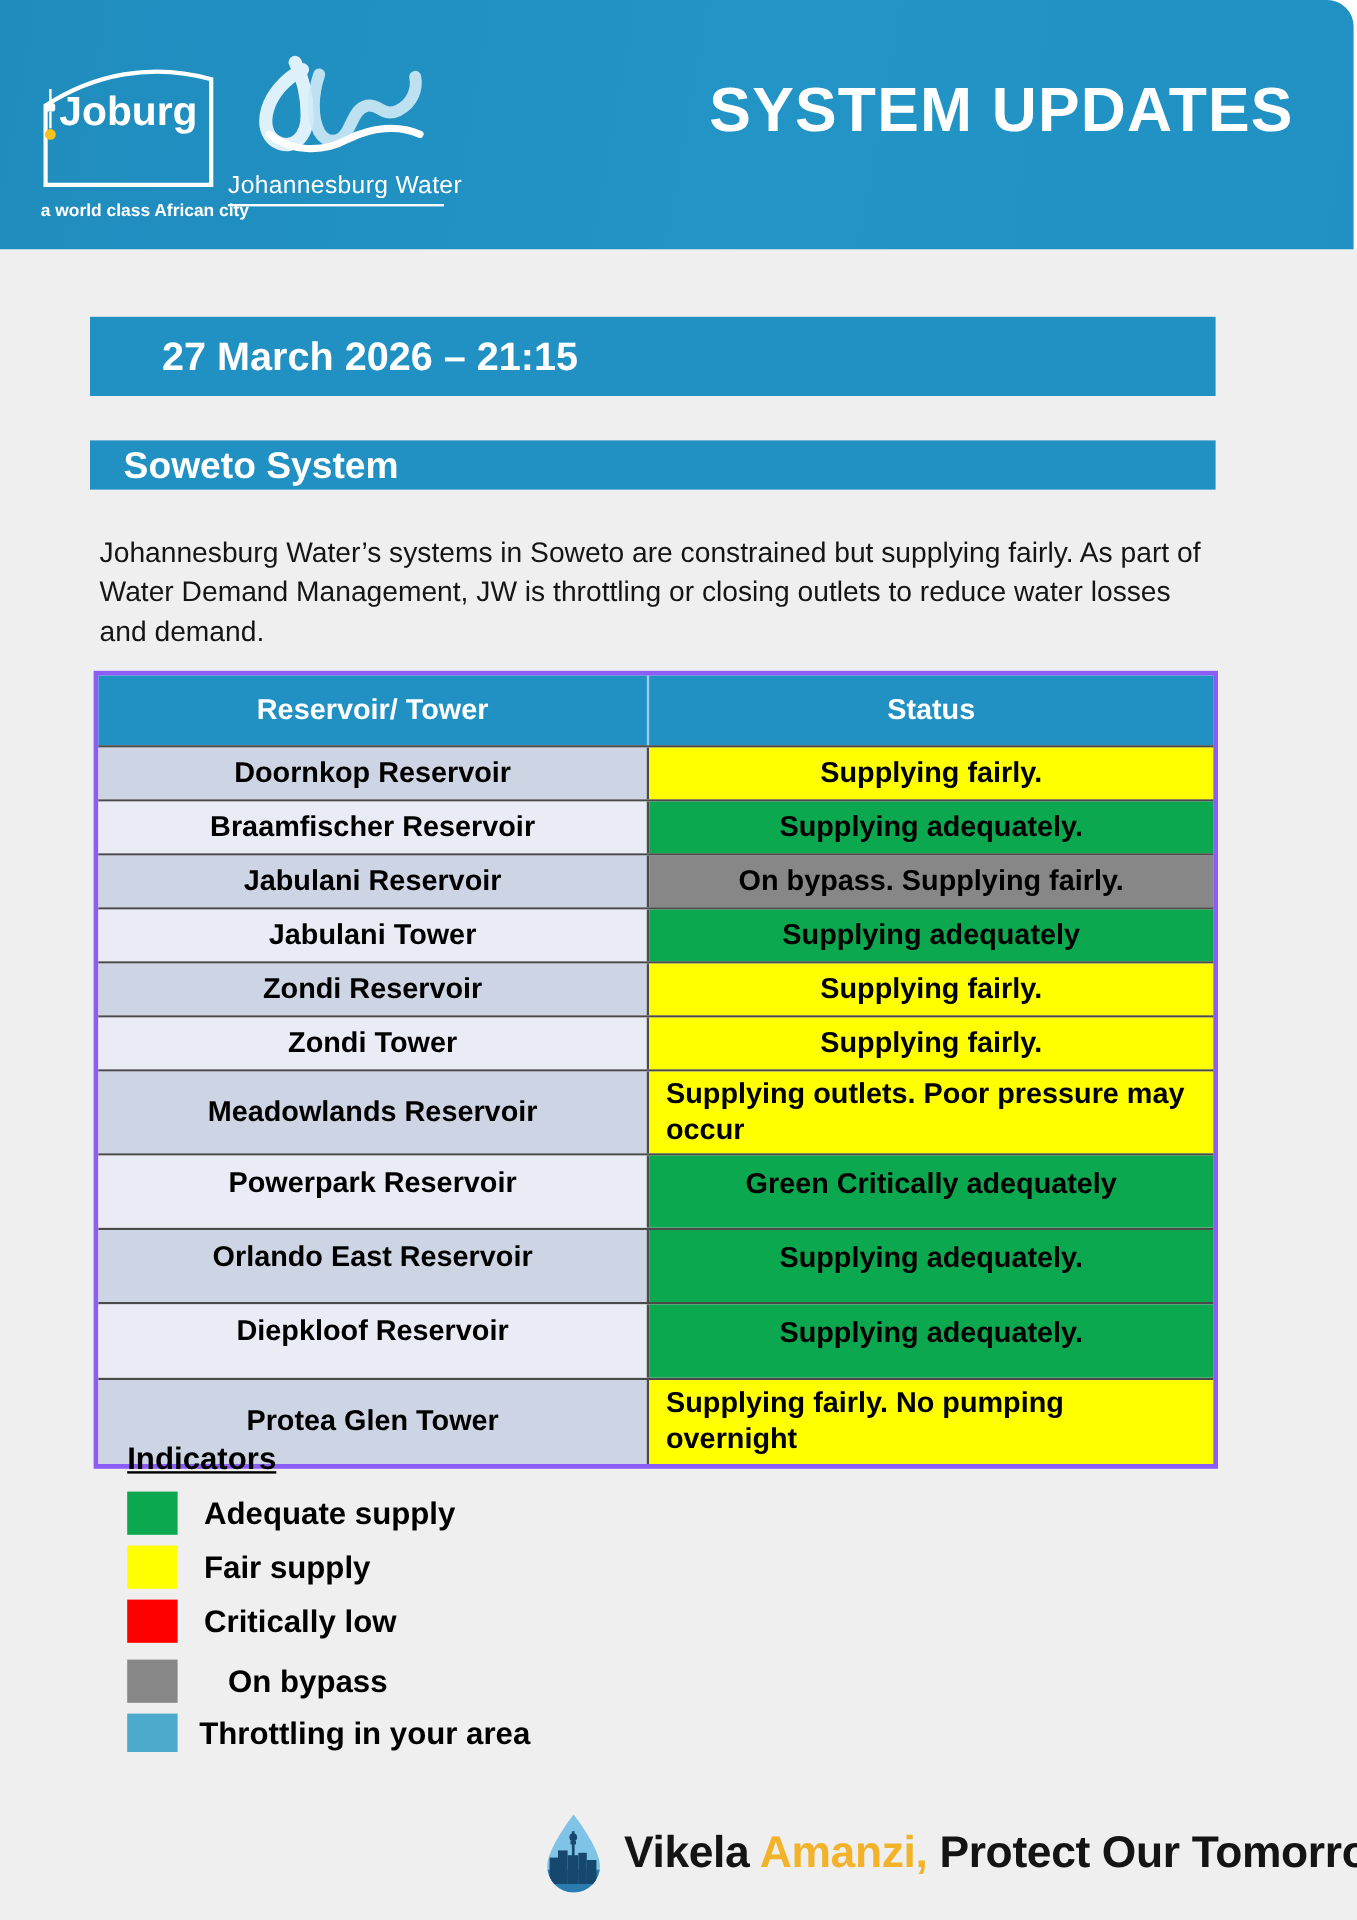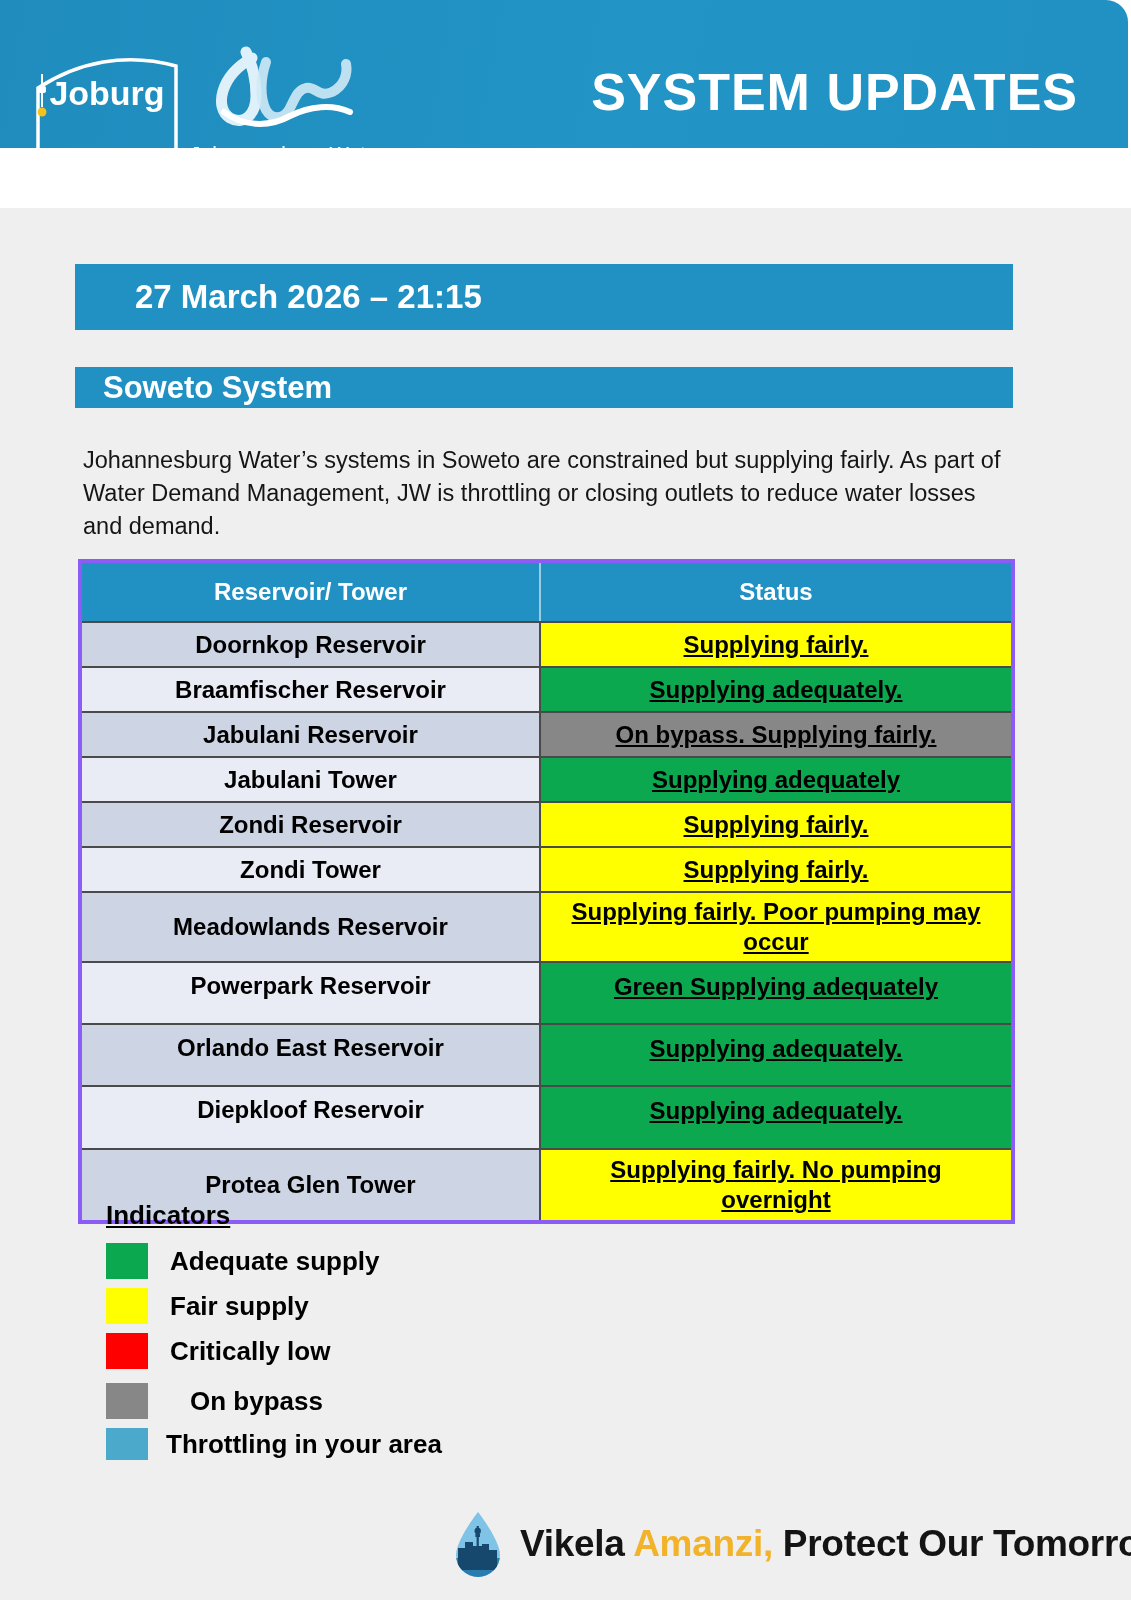--- a/index.html
+++ b/index.html
@@ -1,20 +1,20 @@
 <!DOCTYPE html>
 <html><head>
 <meta charset="utf-8">
 <style>
   html,body{margin:0;padding:0;}
   body{width:1131px;height:1600px;background:#ffffff;font-family:"Liberation Sans","DejaVu Sans",sans-serif;position:relative;overflow:hidden;}
   .page{position:absolute;inset:0;}
 
   
-  .header{position:absolute;top:0;left:0;width:1128px;height:148px;
+  .header{position:absolute;top:0;left:0;width:1128px;height:208px;
     background:linear-gradient(100deg,#1f8cbd 0%,#2294c6 55%,#2191c3 100%);
     border-top-right-radius:22px;}
   .joburg{position:absolute;left:34px;top:40px;width:150px;}
   .joburg-box{position:relative;width:146px;height:118px;}
   .joburg-box svg{position:absolute;inset:0;}
   .joburg-word{position:absolute;left:0;top:34px;width:146px;text-align:center;color:#fff;font-weight:700;font-size:34px;display:flex;justify-content:center;align-items:baseline;}
   .joburg-tower{position:relative;top:3px;margin:0 2px;}
   .joburg-tagline{margin-top:10px;color:#fff;font-weight:700;font-size:14.5px;white-space:nowrap;}
   .jwlogo{position:absolute;left:190px;top:46px;width:180px;color:#fff;}
   .jw-name{font-size:20.5px;font-weight:400;color:#fff;border-bottom:2px solid #fff;padding-bottom:3px;white-space:nowrap;letter-spacing:.3px;}
@@ -42,21 +42,21 @@
   .t-row:nth-child(10){height:61px;}
   .t-row:nth-child(11){height:70px;}
   .cell{box-sizing:border-box;}
   .name-col{width:459px;flex:0 0 459px;}
   .status-col{width:474px;flex:1 1 auto;}
   .name-cell{display:flex;align-items:center;justify-content:center;font-size:24px;font-weight:700;color:#000;
     border-right:2px solid #4a4a4a;text-align:center;}
   .t-row:nth-child(odd) .name-cell{background:#cdd4e3;}
   .t-row:nth-child(even) .name-cell{background:#e9ecf4;}
   .status-cell{display:flex;align-items:center;justify-content:center;font-size:24px;font-weight:700;color:#000;
-    text-align:center;line-height:1.25;padding:2px 14px;text-decoration:underline;}
+    line-height:1.25;padding:2px 14px;}
   .t-row:nth-child(8) .status-cell,.t-row:nth-child(9) .status-cell,.t-row:nth-child(10) .status-cell{align-items:flex-start;padding-top:9px;}
   .t-row:nth-child(8) .name-cell,.t-row:nth-child(9) .name-cell,.t-row:nth-child(10) .name-cell{align-items:flex-start;padding-top:9px;}
 
   
   .legend{position:absolute;left:106px;top:1200px;}
   .legend-title{font-size:26px;font-weight:700;color:#000;margin-bottom:12px;text-decoration:underline;}
   .legend-item{display:flex;align-items:center;margin-bottom:9px;}
   .legend-item:nth-child(4){margin-top:14px;gap:20px;}
   .legend-item:nth-child(5){margin-bottom:2px;}
   .legend-swatch{width:42px;height:36px;margin-right:22px;flex:0 0 42px;}
@@ -144,25 +144,25 @@
         <div class="t-row">
           <div class="cell name-col name-cell">Zondi Reservoir</div>
           <div class="cell status-col status-cell" style="background: rgb(255, 255, 0);">Supplying fairly.</div>
         </div>
         <div class="t-row">
           <div class="cell name-col name-cell">Zondi Tower</div>
           <div class="cell status-col status-cell" style="background: rgb(255, 255, 0);">Supplying fairly.</div>
         </div>
         <div class="t-row">
           <div class="cell name-col name-cell">Meadowlands Reservoir</div>
-          <div class="cell status-col status-cell" style="background: rgb(255, 255, 0);">Supplying fairly. Poor pumping may occur</div>
+          <div class="cell status-col status-cell" style="background: rgb(255, 255, 0);">Supplying outlets. Poor pressure may occur</div>
         </div>
         <div class="t-row">
           <div class="cell name-col name-cell">Powerpark Reservoir</div>
-          <div class="cell status-col status-cell" style="background: rgb(12, 168, 79);">Green Supplying adequately</div>
+          <div class="cell status-col status-cell" style="background: rgb(12, 168, 79);">Green Critically adequately</div>
         </div>
         <div class="t-row">
           <div class="cell name-col name-cell">Orlando East Reservoir</div>
           <div class="cell status-col status-cell" style="background: rgb(12, 168, 79);">Supplying adequately.</div>
         </div>
         <div class="t-row">
           <div class="cell name-col name-cell">Diepkloof Reservoir</div>
           <div class="cell status-col status-cell" style="background: rgb(12, 168, 79);">Supplying adequately.</div>
         </div>
         <div class="t-row">

